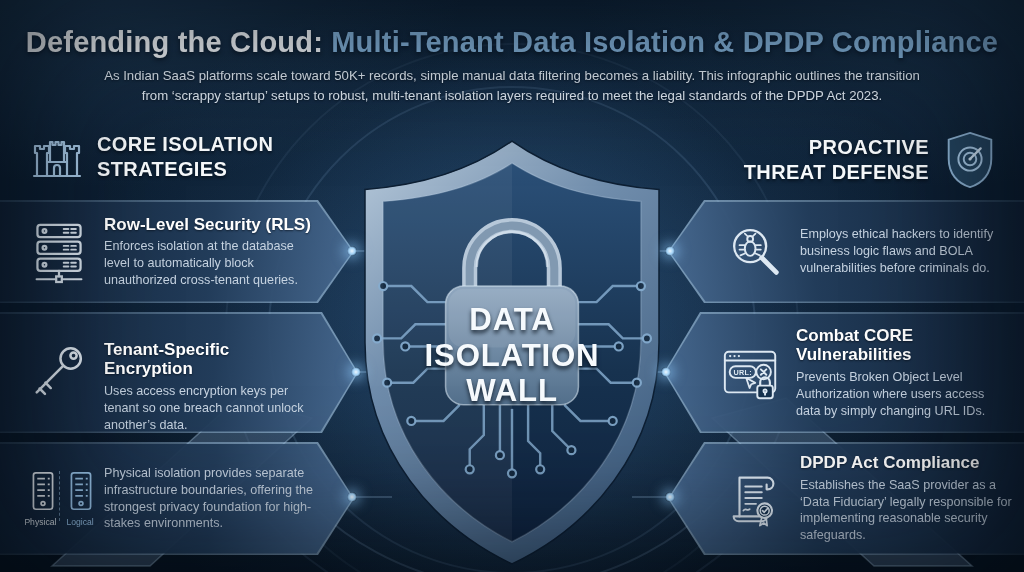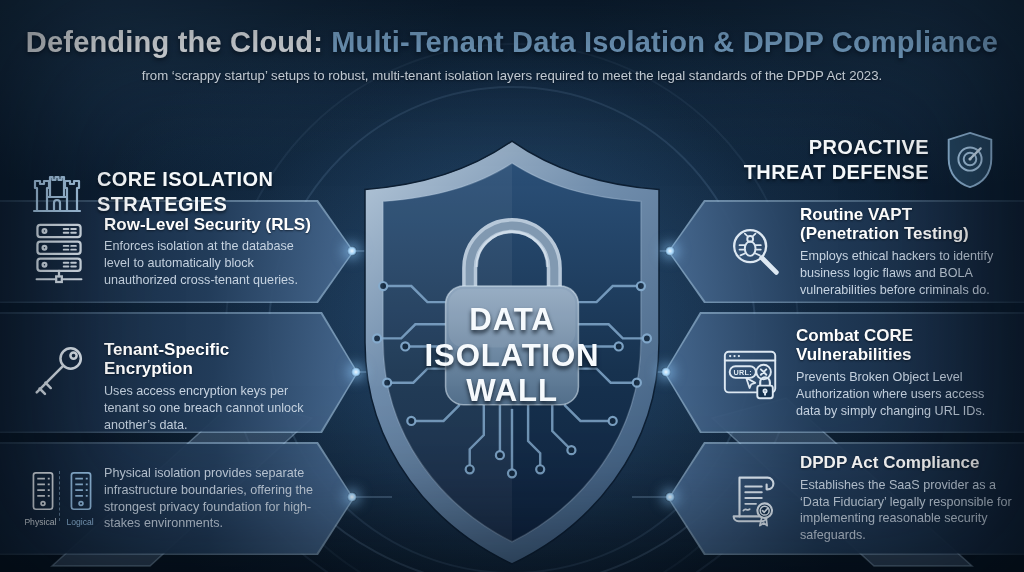--- a/index.html
+++ b/index.html
@@ -23,21 +23,21 @@
   .title .t-white { color:#f4f8fb; }
   .title .t-accent { color:#84b3da; }
   .subtitle { position:absolute; top:66px; left:0; width:100%; text-align:center;
     font-size:13.2px; line-height:1.55; color:#dfe9f2; z-index:5;
     text-shadow:0 1px 2px rgba(3,10,18,0.6); }
 
   
   .sec-head { position:absolute; top:130px; display:flex; align-items:center; gap:13px; z-index:5; }
   .sec-head .sec-title { font-size:20px; font-weight:800; line-height:1.25; letter-spacing:0.4px;
     color:#f7fafc; text-shadow:0 2px 3px rgba(3,10,18,0.65); }
-  .sec-left { left:30px;margin-top:35px; }
+  .sec-left { left:30px; }
   .sec-right { right:26px; }
   .sec-right .sec-title { text-align:right; }
 
   
   .card { position:absolute; z-index:3; }
   .card .shell { position:absolute; inset:0; }
   .card .face { position:absolute; inset:1.5px; }
   .card-left .shell { clip-path:polygon(0 0, calc(100% - 36px) 0, 100% 50%, calc(100% - 36px) 100%, 0 100%);
     background:linear-gradient(90deg, rgba(110,150,190,0.18), rgba(170,205,235,0.65)); }
   .card-left .face { clip-path:polygon(0 0, calc(100% - 36px) 0, 100% 50%, calc(100% - 36px) 100%, 0 100%);
@@ -180,20 +180,21 @@
       <text class="wall-text" x="172" y="196">DATA</text>
       <text class="wall-text" x="172" y="231">ISOLATION</text>
       <text class="wall-text" x="172" y="266">WALL</text>
     </g>
   </svg>
 
   <div class="title">
     <span class="t-white">Defending the Cloud: </span><span class="t-accent">Multi-Tenant Data Isolation &amp; DPDP Compliance</span>
   </div>
   <div class="subtitle">
+    <div>As Indian SaaS platforms scale toward 50K+ records, simple manual data filtering becomes a liability. This infographic outlines the transition</div>
     <div>from ‘scrappy startup’ setups to robust, multi-tenant isolation layers required to meet the legal standards of the DPDP Act 2023.</div>
   </div>
 
   <div class="sec-head sec-left">
     <svg width="54" height="54" viewBox="0 0 54 54" fill="none" stroke="#a9cbe8" stroke-width="2.2" stroke-linejoin="round" stroke-linecap="round">
       <path d="M7 46 V23 H5 V16 H10 V19 H14 V16 H19 V23 H17 V32"></path>
       <path d="M47 46 V23 H49 V16 H44 V19 H40 V16 H35 V23 H37 V32"></path>
       <path d="M17 32 H37 M17 46 V32 M37 32 V46"></path>
       <path d="M20 32 V12 H22.5 V15 H25.5 V12 H28.5 V15 H31.5 V12 H34 V32"></path>
       <path d="M24 46 V38 a3 3 0 0 1 6 0 V46"></path>
@@ -306,21 +307,20 @@
         <svg width="62" height="62" viewBox="0 0 64 64" fill="none" stroke="#dde8f2" stroke-linecap="round">
           <circle cx="27" cy="26" r="16.5" stroke-width="2.4"></circle>
           <path d="M39 38 L54 53" stroke-width="5"></path>
           <ellipse cx="27" cy="28.5" rx="5.5" ry="7.5" stroke-width="2"></ellipse>
           <circle cx="27" cy="18.5" r="3" stroke-width="2"></circle>
           <path d="M24.5 16 l-3 -3 M29.5 16 l3 -3" stroke-width="1.8"></path>
           <path d="M21.5 25 h-5.5 M21.5 29.5 h-5.5 M21.5 33.5 l-4.5 2 M32.5 25 h5.5 M32.5 29.5 h5.5 M32.5 33.5 l4.5 2" stroke-width="1.8"></path>
         </svg>
       </div>
       <div class="card-text">
-        <h3>Routine VAPT (Penetration Testing)</h3>
         <p>Employs ethical hackers to identify business logic flaws and BOLA vulnerabilities before criminals do.</p>
       </div>
     </div>
   </div>
 
   <div class="card card-right card-r2 hw140">
     <div class="shell"></div>
       <div class="face"></div>
     <div class="card-inner">
       <div class="icon-box">

